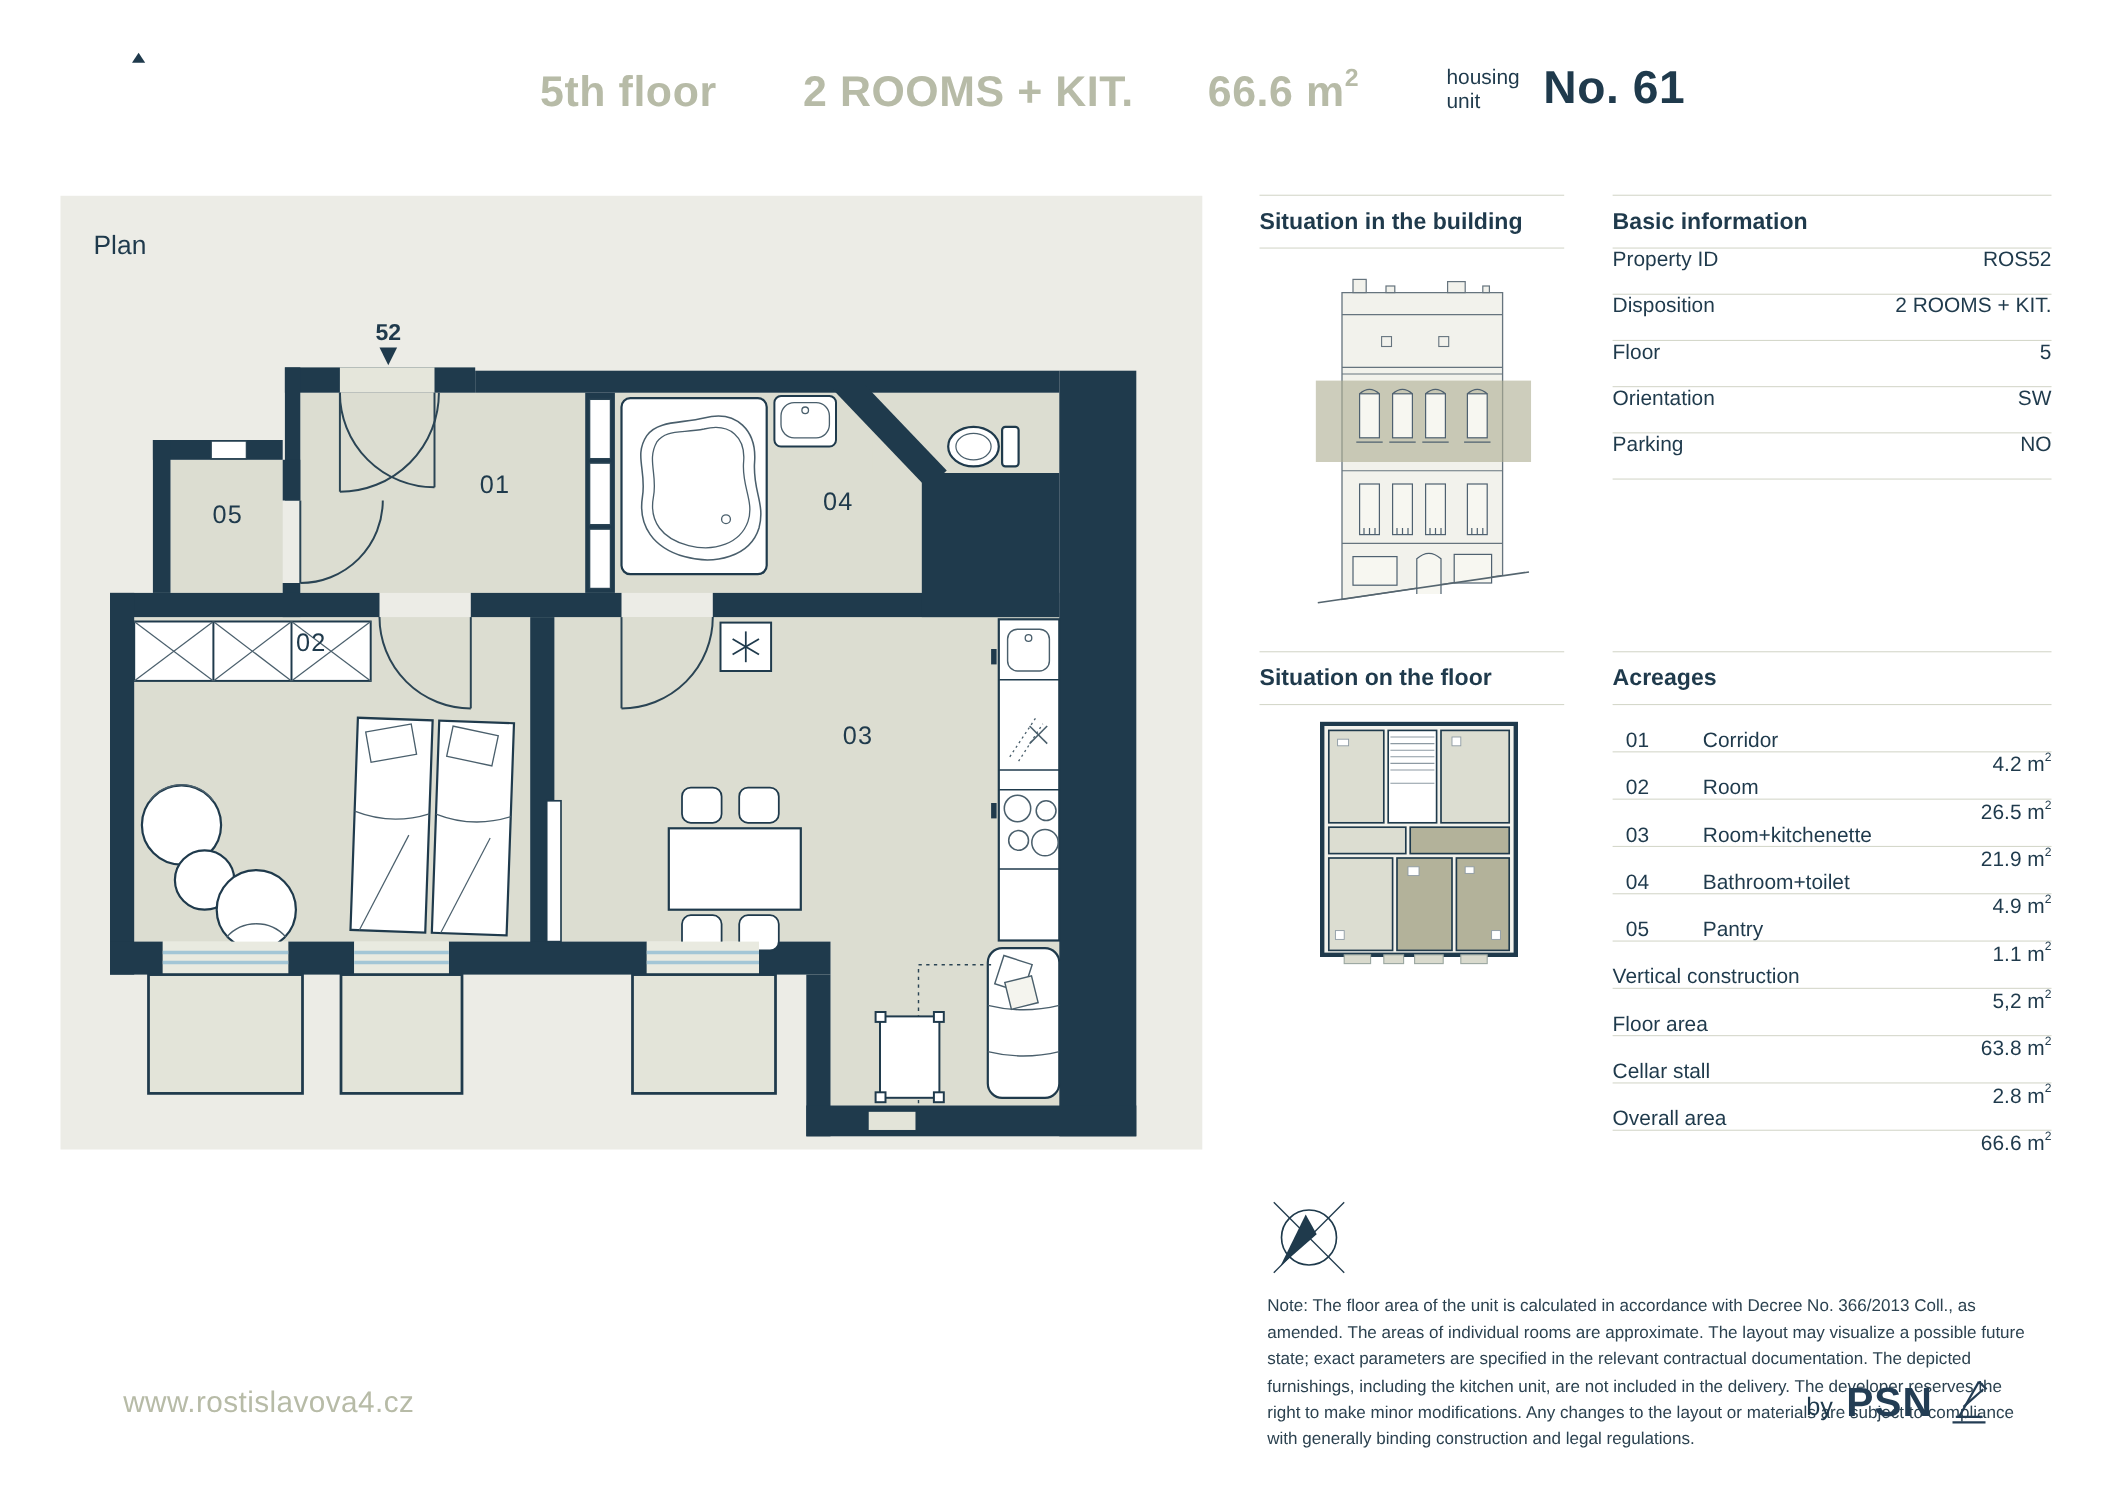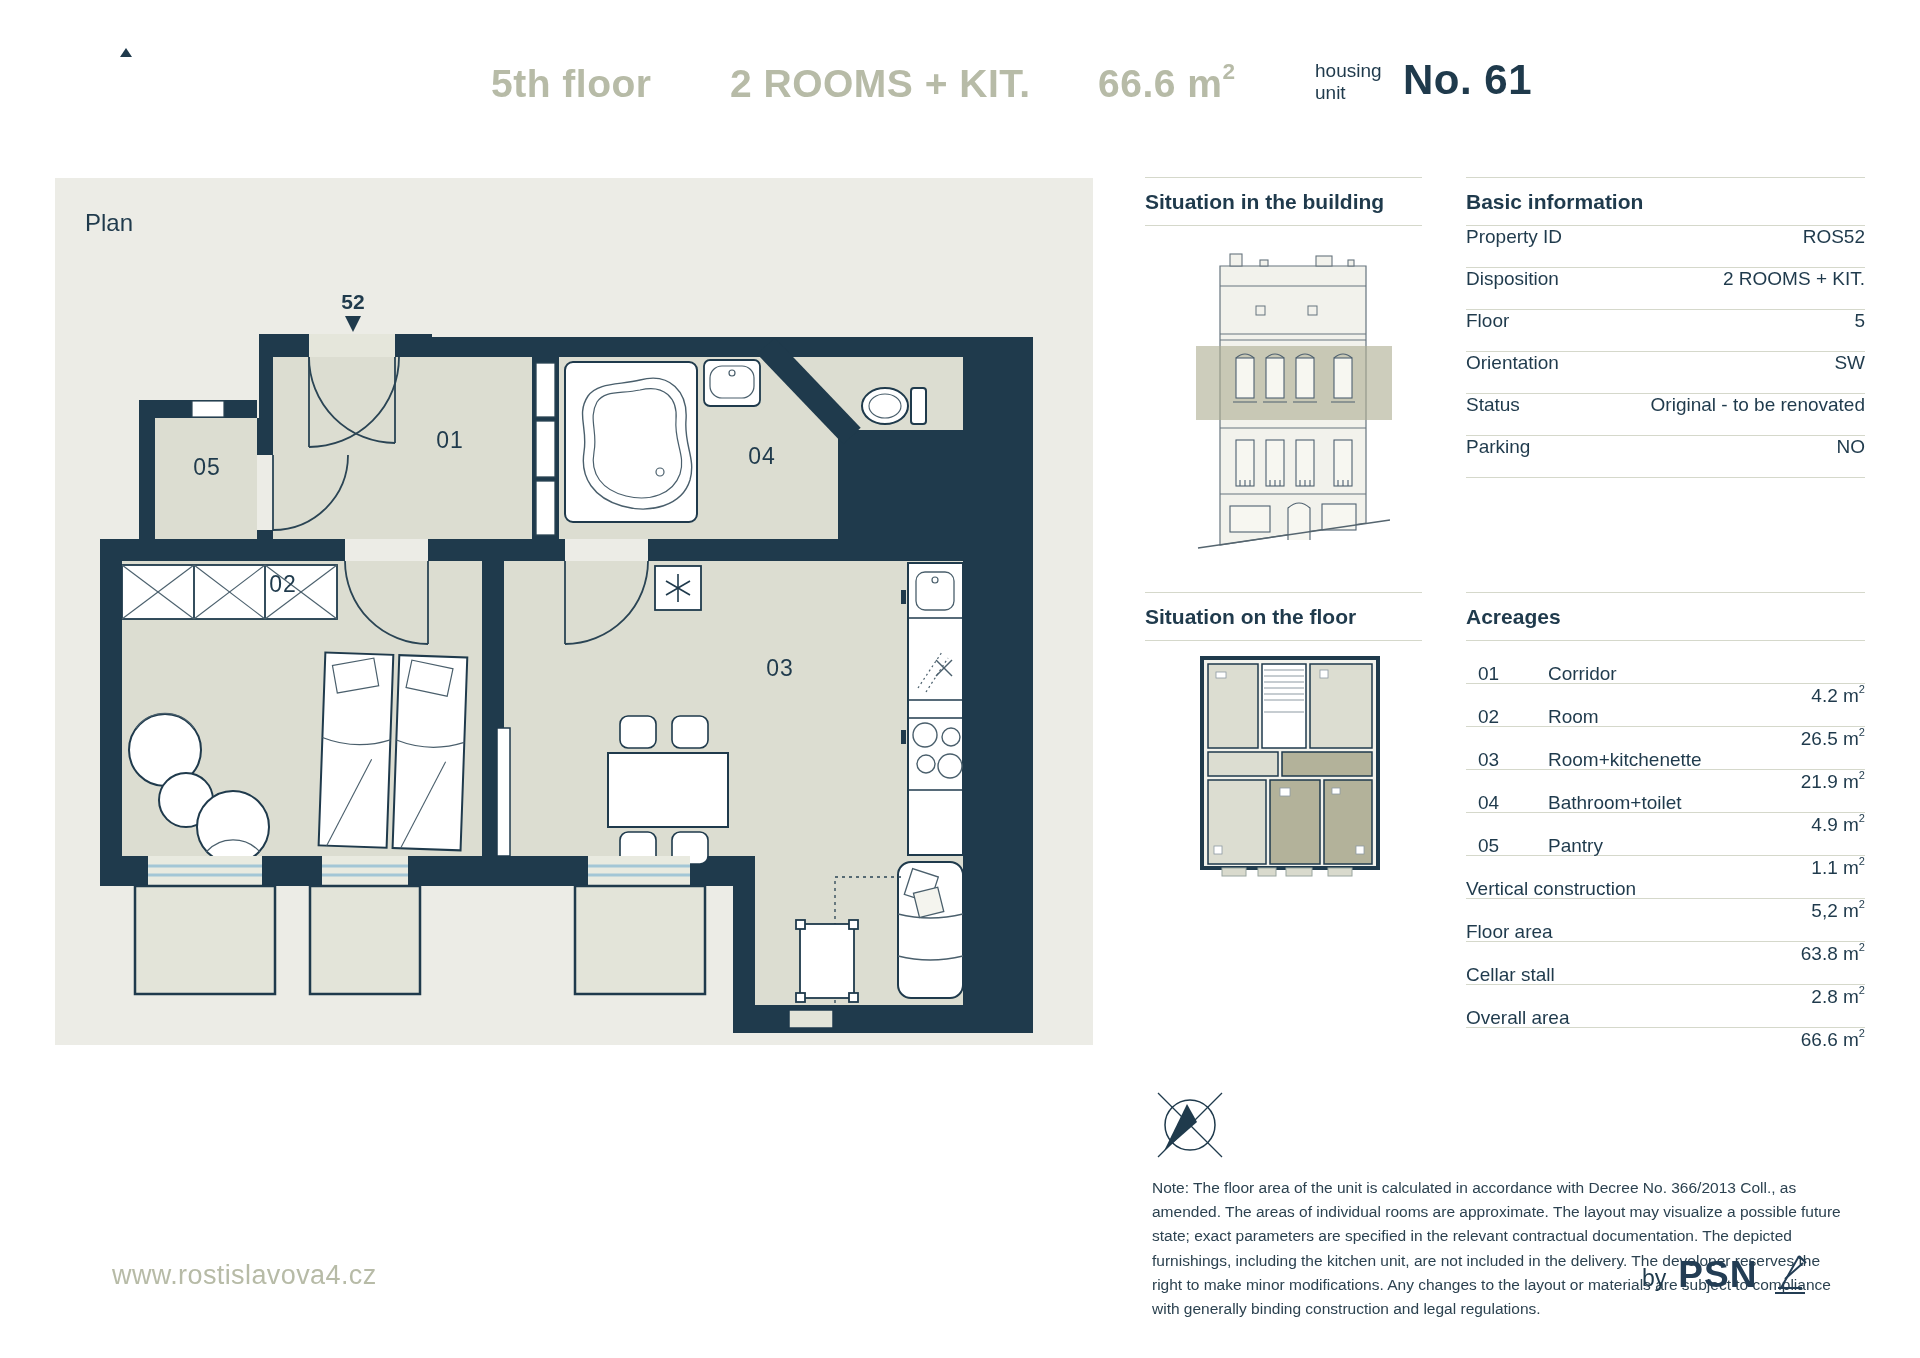--- a/index.html
+++ b/index.html
@@ -364,24 +364,20 @@
     </div>
     <div class="tbl-row">
       <span>Floor</span>
       <span class="val">5</span>
     </div>
     <div class="tbl-row">
       <span>Orientation</span>
       <span class="val">SW</span>
     </div>
     <div class="tbl-row">
-      <span>Status</span>
-      <span class="val">Original - to be renovated</span>
-    </div>
-    <div class="tbl-row">
       <span>Parking</span>
       <span class="val">NO</span>
     </div>
   </div>
 
   <div class="abs colB" style="top:592px;">
     <div class="sec-head">Acreages</div>
 
     <div class="acr-row">
       <span class="num">01</span>

